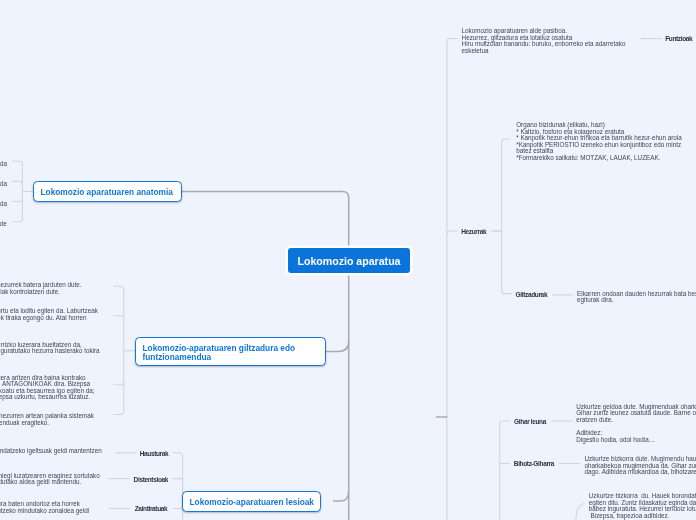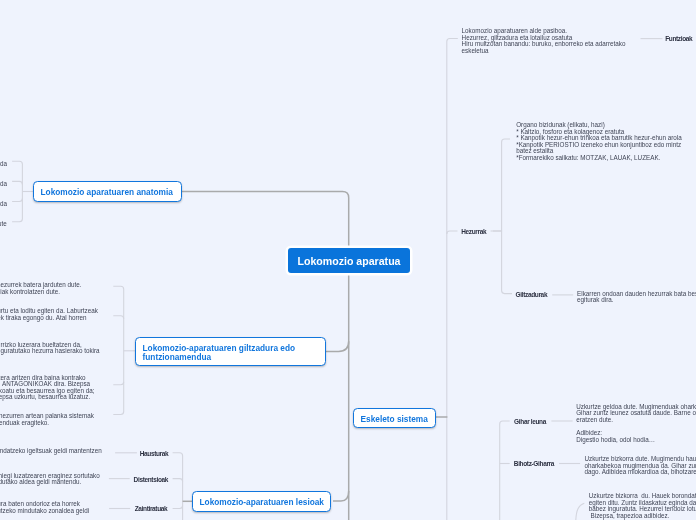--- a/index.html
+++ b/index.html
@@ -67,23 +67,22 @@
       <path d="M436,417 H447.4"></path>
     </g>
   </svg>
 
   <div class="node lvl1" style="left:33px;top:181px;width:149px;height:21px;">Lokomozio aparatuaren anatomia</div>
 
   <div class="node root-node" style="left:288px;top:248px;width:122px;height:25px;">Lokomozio aparatua</div>
 
   <div class="node lvl1" style="left:135px;top:337px;width:191px;height:29px;white-space:normal;">Lokomozio-aparatuaren giltzadura edo funtzionamendua</div>
 
-  <div class="node lvl1" style="left:192px;top:491px;width:139px;height:21px;">Lokomozio-aparatuaren lesioak</div>
+  <div class="node lvl1" style="left:182px;top:491px;width:139px;height:21px;">Lokomozio-aparatuaren lesioak</div>
 
-  <div class="node lvl1" style="left:353px;top:408px;width:83px;height:20px;">Eskeleto sistema</div>
 
   <div class="lbl" style="left:665.2px;top:35.9px;">Funtzioak</div>
   <div class="lbl" style="left:461.2px;top:228.9px;">Hezurrak</div>
   <div class="lbl" style="left:515.6px;top:291.5px;">Giltzadurak</div>
   <div class="lbl" style="left:514.1px;top:418.9px;">Gihar leuna</div>
   <div class="lbl" style="left:513.8px;top:461.4px;">Bihotz-Giharra</div>
   <div class="lbl" style="left:139.7px;top:450.7px;">Hausturak</div>
   <div class="lbl" style="left:133.6px;top:476.5px;">Distentsioak</div>
   <div class="lbl" style="left:134.7px;top:506.4px;">Zaintiratuak</div>
 

